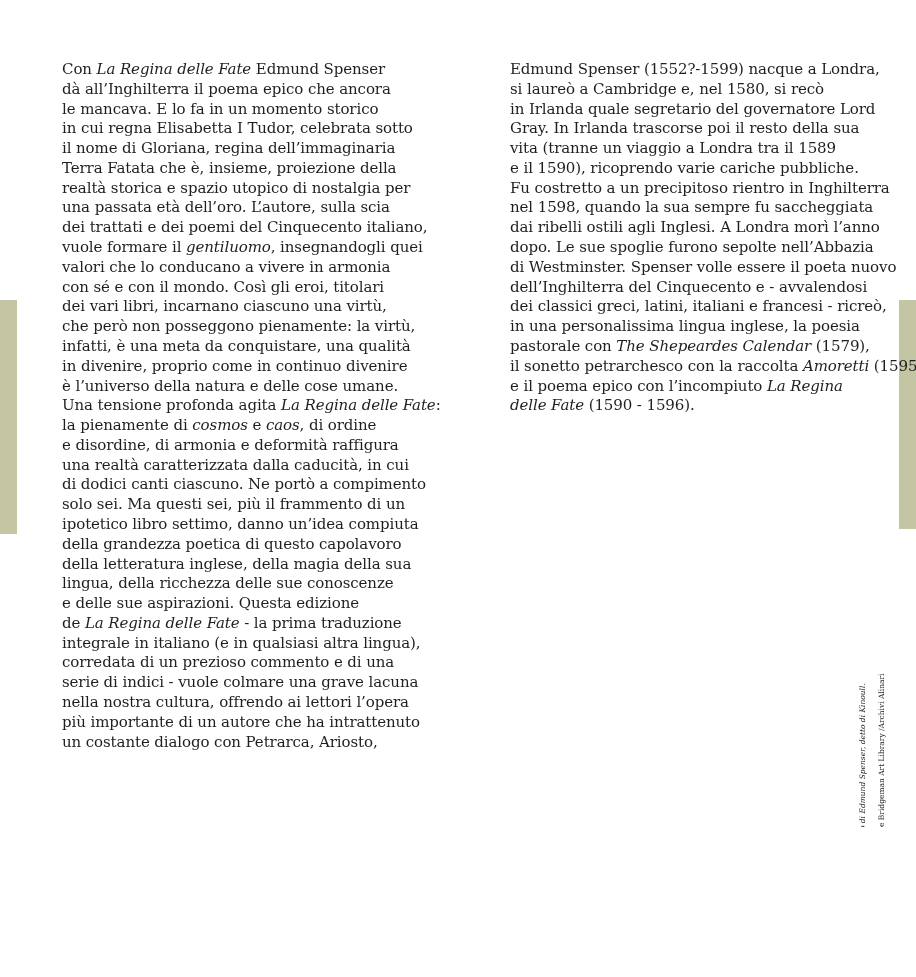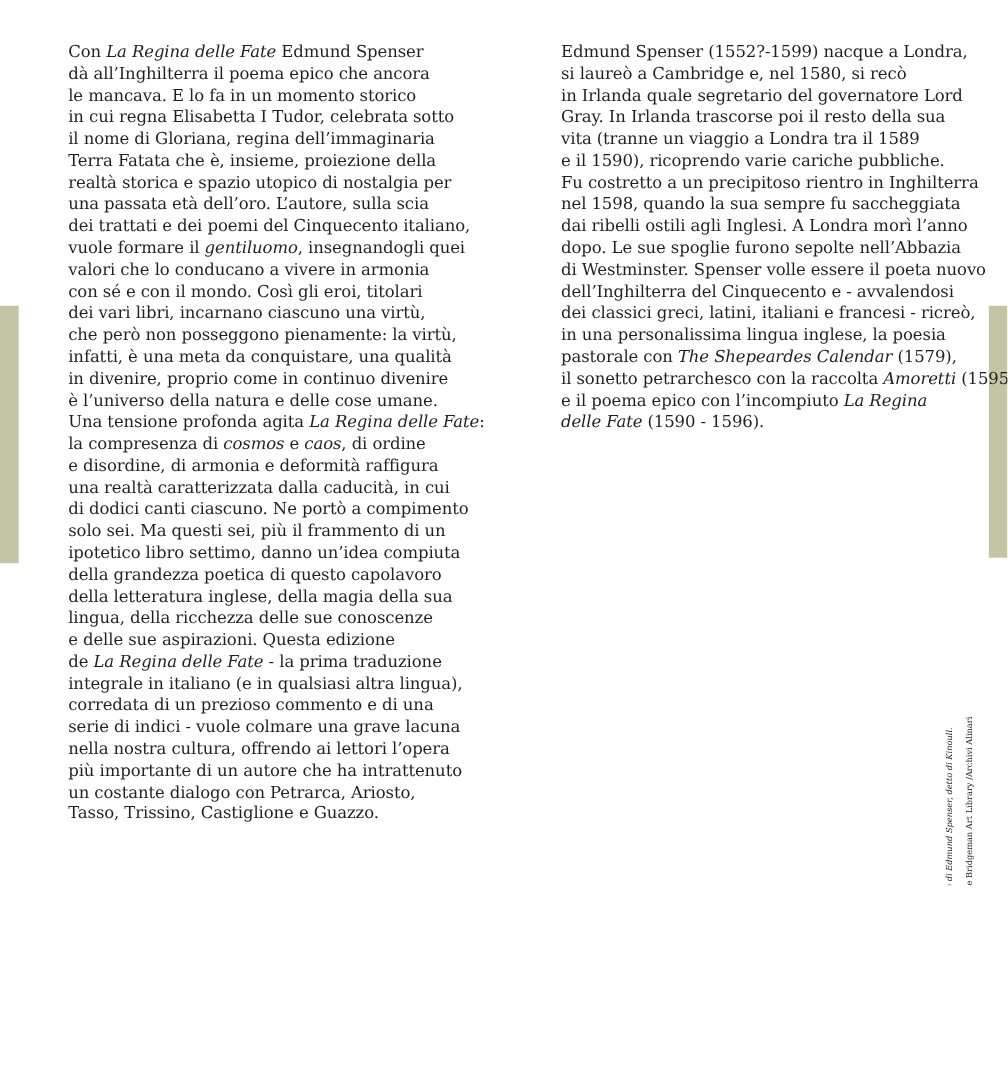--- a/index.html
+++ b/index.html
@@ -2,20 +2,21 @@
 <html style="--accent: #c4c5a2; --text: #1f1f1f;"><head>
 <meta charset="utf-8">
 <style>
   html,body{margin:0;padding:0;background:#ffffff;}
   .page{
     position:relative;
     width:916px;height:805px;
     background:#ffffff;
     overflow:hidden;
     font-family:"DejaVu Serif","Liberation Serif",serif;
+    margin-top:22px;
   }
   .bar{position:absolute;width:17px;background:var(--accent,#c4c5a2);}
   .bar-left{left:0;top:278px;height:234px;}
   .bar-right{right:0;top:278px;height:229px;}
   .col{
     position:absolute;top:38px;
     color:var(--text,#1f1f1f);
     font-size:15px;line-height:19.78px;
     letter-spacing:-0.1px;
     white-space:nowrap;
@@ -62,38 +63,37 @@
       <div class="text-line"><span>dei trattati e dei poemi del Cinquecento italiano,</span></div>
       <div class="text-line"><span>vuole formare il </span><em>gentiluomo</em><span>, insegnandogli quei</span></div>
       <div class="text-line"><span>valori che lo conducano a vivere in armonia</span></div>
       <div class="text-line"><span>con sé e con il mondo. Così gli eroi, titolari</span></div>
       <div class="text-line"><span>dei vari libri, incarnano ciascuno una virtù,</span></div>
       <div class="text-line"><span>che però non posseggono pienamente: la virtù,</span></div>
       <div class="text-line"><span>infatti, è una meta da conquistare, una qualità</span></div>
       <div class="text-line"><span>in divenire, proprio come in continuo divenire</span></div>
       <div class="text-line"><span>è l’universo della natura e delle cose umane.</span></div>
       <div class="text-line"><span>Una tensione profonda agita </span><em>La Regina delle Fate</em><span>:</span></div>
-      <div class="text-line"><span>la compresenza di </span><em>cosmos</em><span> e </span><em>caos</em><span>, di ordine</span></div>
+      <div class="text-line"><span>la pienamente di </span><em>cosmos</em><span> e </span><em>caos</em><span>, di ordine</span></div>
       <div class="text-line"><span>e disordine, di armonia e deformità raffigura</span></div>
       <div class="text-line"><span>una realtà caratterizzata dalla caducità, in cui</span></div>
       <div class="text-line"><span>di dodici canti ciascuno. Ne portò a compimento</span></div>
       <div class="text-line"><span>solo sei. Ma questi sei, più il frammento di un</span></div>
       <div class="text-line"><span>ipotetico libro settimo, danno un’idea compiuta</span></div>
       <div class="text-line"><span>della grandezza poetica di questo capolavoro</span></div>
       <div class="text-line"><span>della letteratura inglese, della magia della sua</span></div>
       <div class="text-line"><span>lingua, della ricchezza delle sue conoscenze</span></div>
       <div class="text-line"><span>e delle sue aspirazioni. Questa edizione</span></div>
       <div class="text-line"><span>de </span><em>La Regina delle Fate</em><span> - la prima traduzione</span></div>
       <div class="text-line"><span>integrale in italiano (e in qualsiasi altra lingua),</span></div>
       <div class="text-line"><span>corredata di un prezioso commento e di una</span></div>
       <div class="text-line"><span>serie di indici - vuole colmare una grave lacuna</span></div>
       <div class="text-line"><span>nella nostra cultura, offrendo ai lettori l’opera</span></div>
       <div class="text-line"><span>più importante di un autore che ha intrattenuto</span></div>
       <div class="text-line"><span>un costante dialogo con Petrarca, Ariosto,</span></div>
-      <div class="text-line"><span>Tasso, Trissino, Castiglione e Guazzo.</span></div>
     </div>
   <div class="col col-right">
       <div class="text-line"><span>Edmund Spenser (1552?-1599) nacque a Londra,</span></div>
       <div class="text-line"><span>si laureò a Cambridge e, nel 1580, si recò</span></div>
       <div class="text-line"><span>in Irlanda quale segretario del governatore Lord</span></div>
       <div class="text-line"><span>Gray. In Irlanda trascorse poi il resto della sua</span></div>
       <div class="text-line"><span>vita (tranne un viaggio a Londra tra il 1589</span></div>
       <div class="text-line"><span>e il 1590), ricoprendo varie cariche pubbliche.</span></div>
       <div class="text-line"><span>Fu costretto a un precipitoso rientro in Inghilterra</span></div>
       <div class="text-line"><span>nel 1598, quando la sua sempre fu saccheggiata</span></div>

